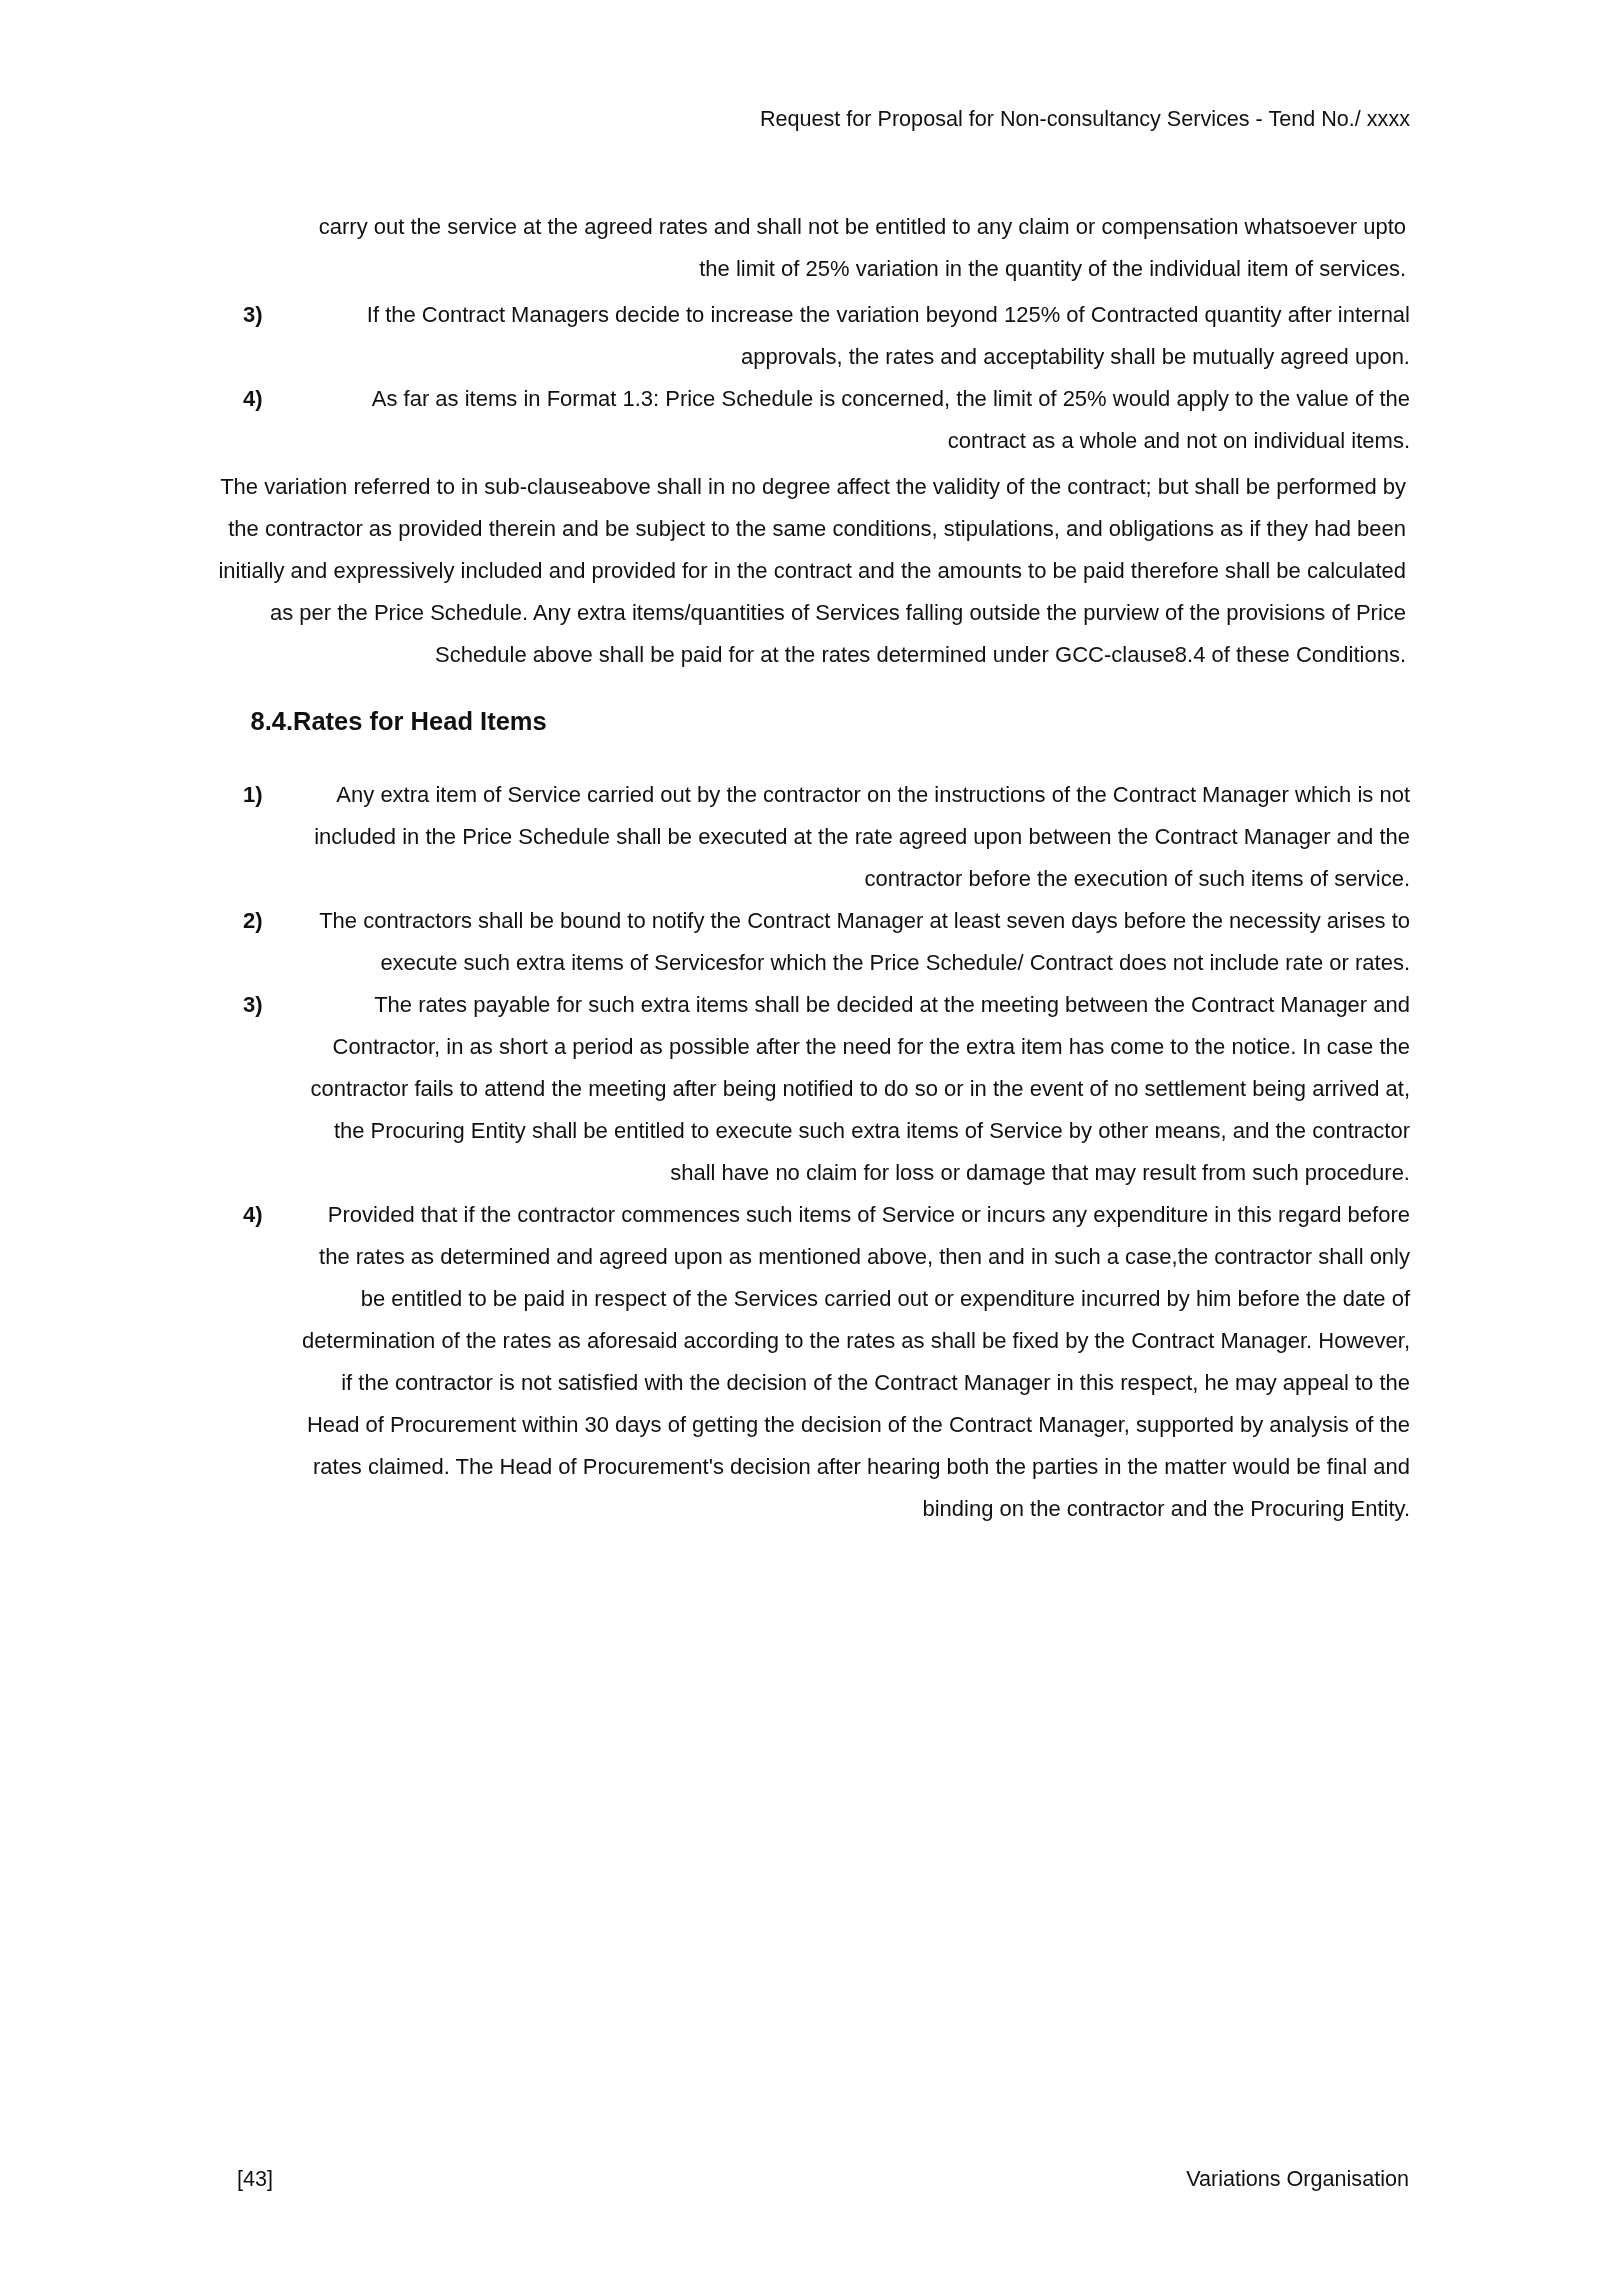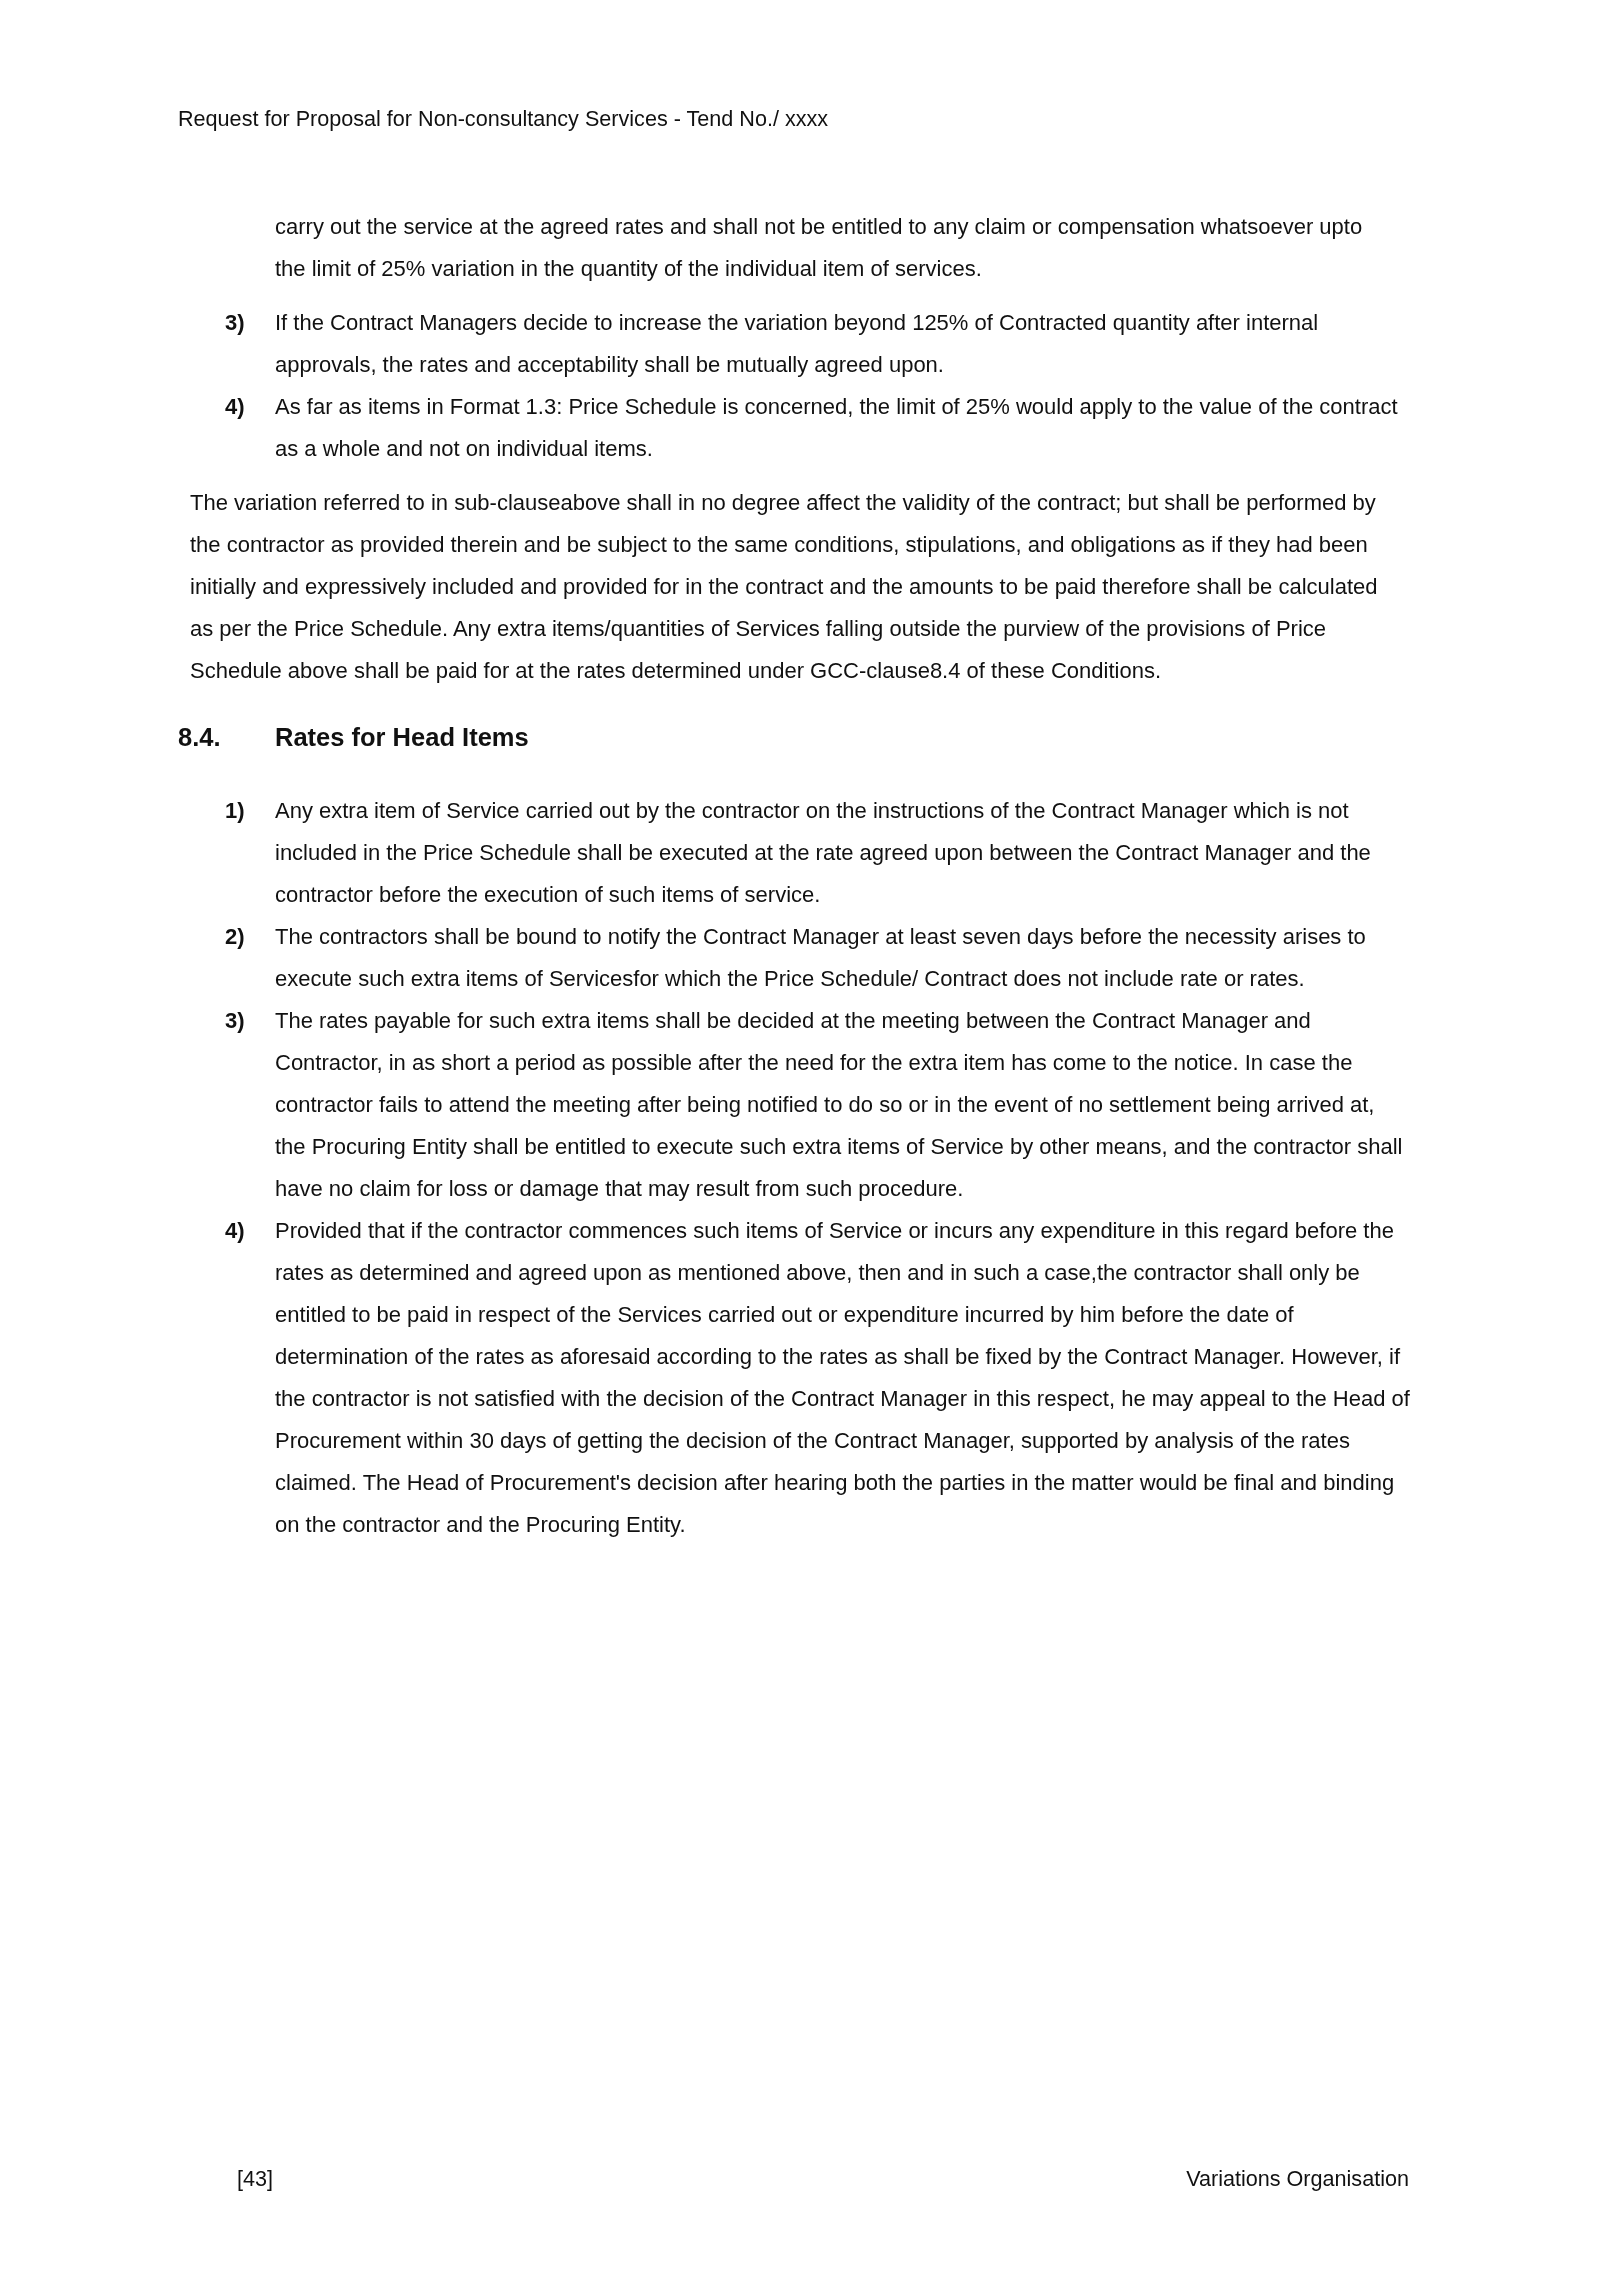--- a/index.html
+++ b/index.html
@@ -12,30 +12,31 @@
     width: 1623px;
     height: 2295px;
     background: #ffffff;
     font-family: "Liberation Sans", sans-serif;
     color: #111111;
     box-sizing: border-box;
     overflow: hidden;
   }
   .content {
     position: absolute;
-    left: 178px;
+    left: 196px;
     right: 213px;
     top: 105px;
+    text-align: right;
   }
   .doc-header {
     font-size: 21.6px;
     line-height: 27.5px;
     margin-bottom: 73px;
   }
-  p { margin: 12px; }
+  p { margin: 4px; }
   .body-text {
     font-size: 22px;
     line-height: 42px;
   }
   .para-indent {
     margin-left: 97px;
   }
   .list-item {
     position: relative;
     margin-left: 97px;

